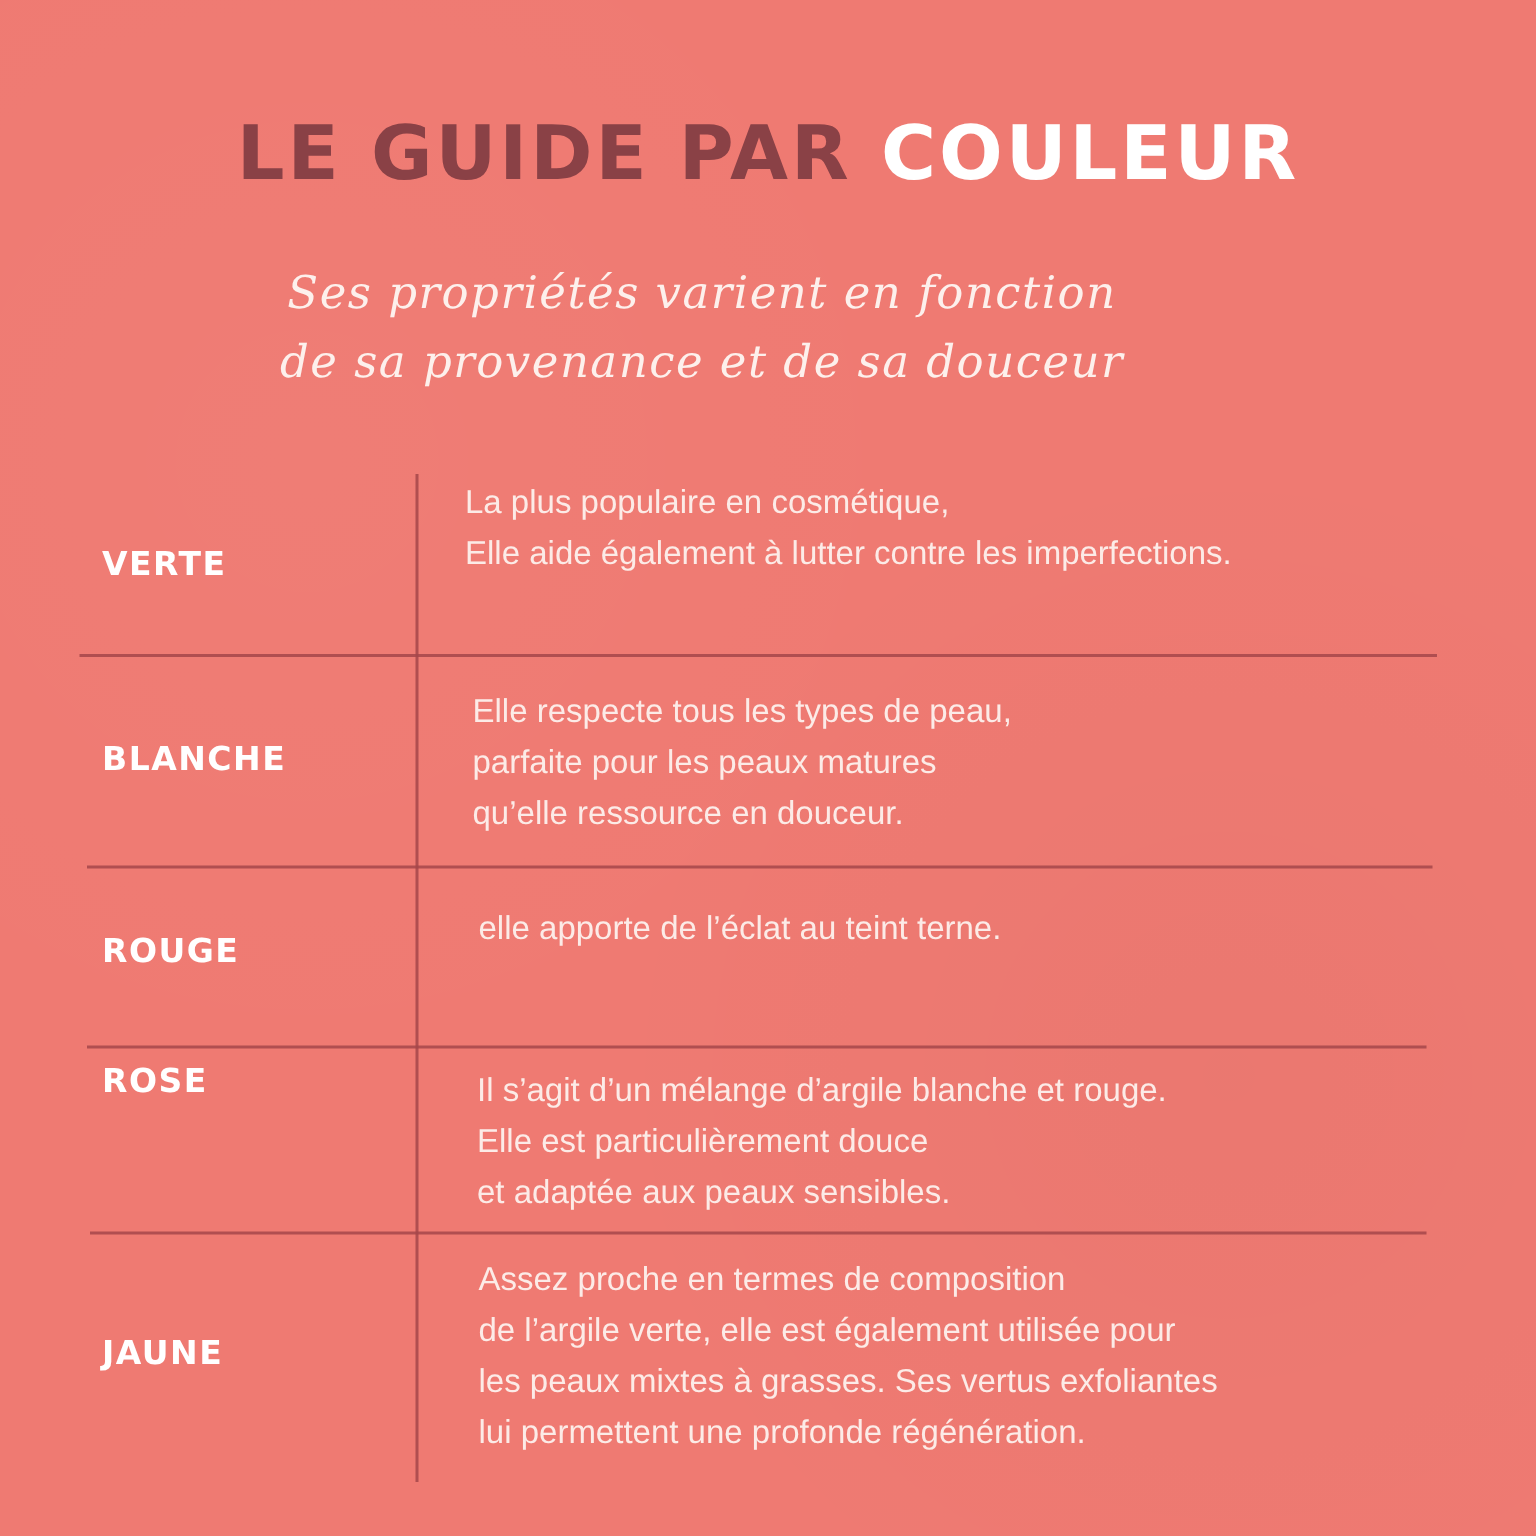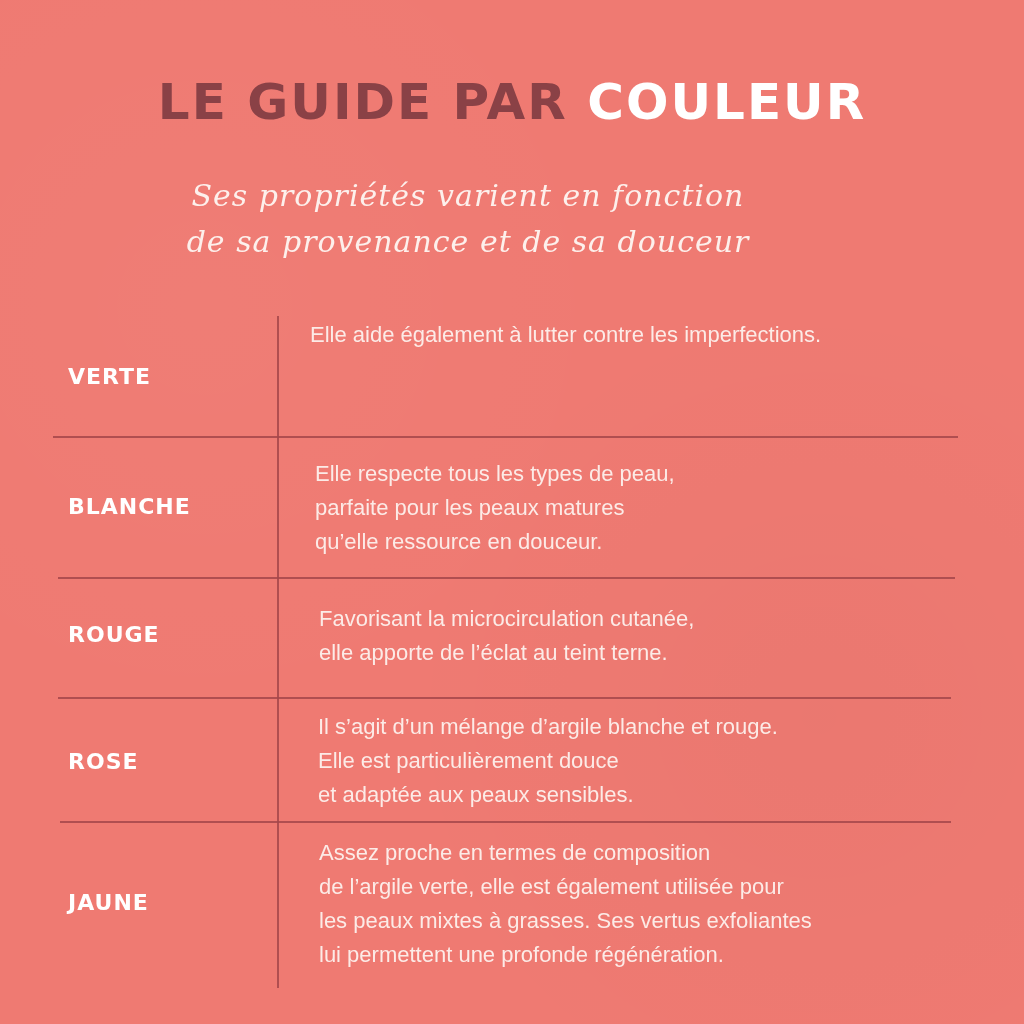--- a/index.html
+++ b/index.html
@@ -105,37 +105,37 @@
 <div class="subtitle l2">de sa provenance et de sa douceur</div>
 
 <div class="vline"></div>
 <div class="hline" style="left:53px; top:436px; width:905px;"></div>
 <div class="hline" style="left:58px; top:577px; width:897px;"></div>
 <div class="hline" style="left:58px; top:697px; width:893px;"></div>
 <div class="hline" style="left:60px; top:821px; width:891px;"></div>
 
 <div class="label" style="top:359px;">VERTE</div>
 <div class="desc" style="left:310px; top:318px;">
+  <div>La plus populaire en cosmétique,</div>
   <div>Elle aide également à lutter contre les imperfections.</div>
 </div>
 
 <div class="label" style="top:489px;">BLANCHE</div>
 <div class="desc" style="left:315px; top:457px;">
   <div>Elle respecte tous les types de peau,</div>
   <div>parfaite pour les peaux matures</div>
   <div>qu’elle ressource en douceur.</div>
 </div>
 
 <div class="label" style="top:617px;">ROUGE</div>
 <div class="desc" style="left:319px; top:602px;">
-  <div>Favorisant la microcirculation cutanée,</div>
   <div>elle apporte de l’éclat au teint terne.</div>
 </div>
 
-<div class="label" style="top:744px;">ROSE</div>
+<div class="label" style="top:704px;">ROSE</div>
 <div class="desc" style="left:318px; top:710px;">
   <div>Il s’agit d’un mélange d’argile blanche et rouge.</div>
   <div>Elle est particulièrement douce</div>
   <div>et adaptée aux peaux sensibles.</div>
 </div>
 
 <div class="label" style="top:885px;">JAUNE</div>
 <div class="desc" style="left:319px; top:836px;">
   <div>Assez proche en termes de composition</div>
   <div>de l’argile verte, elle est également utilisée pour</div>

